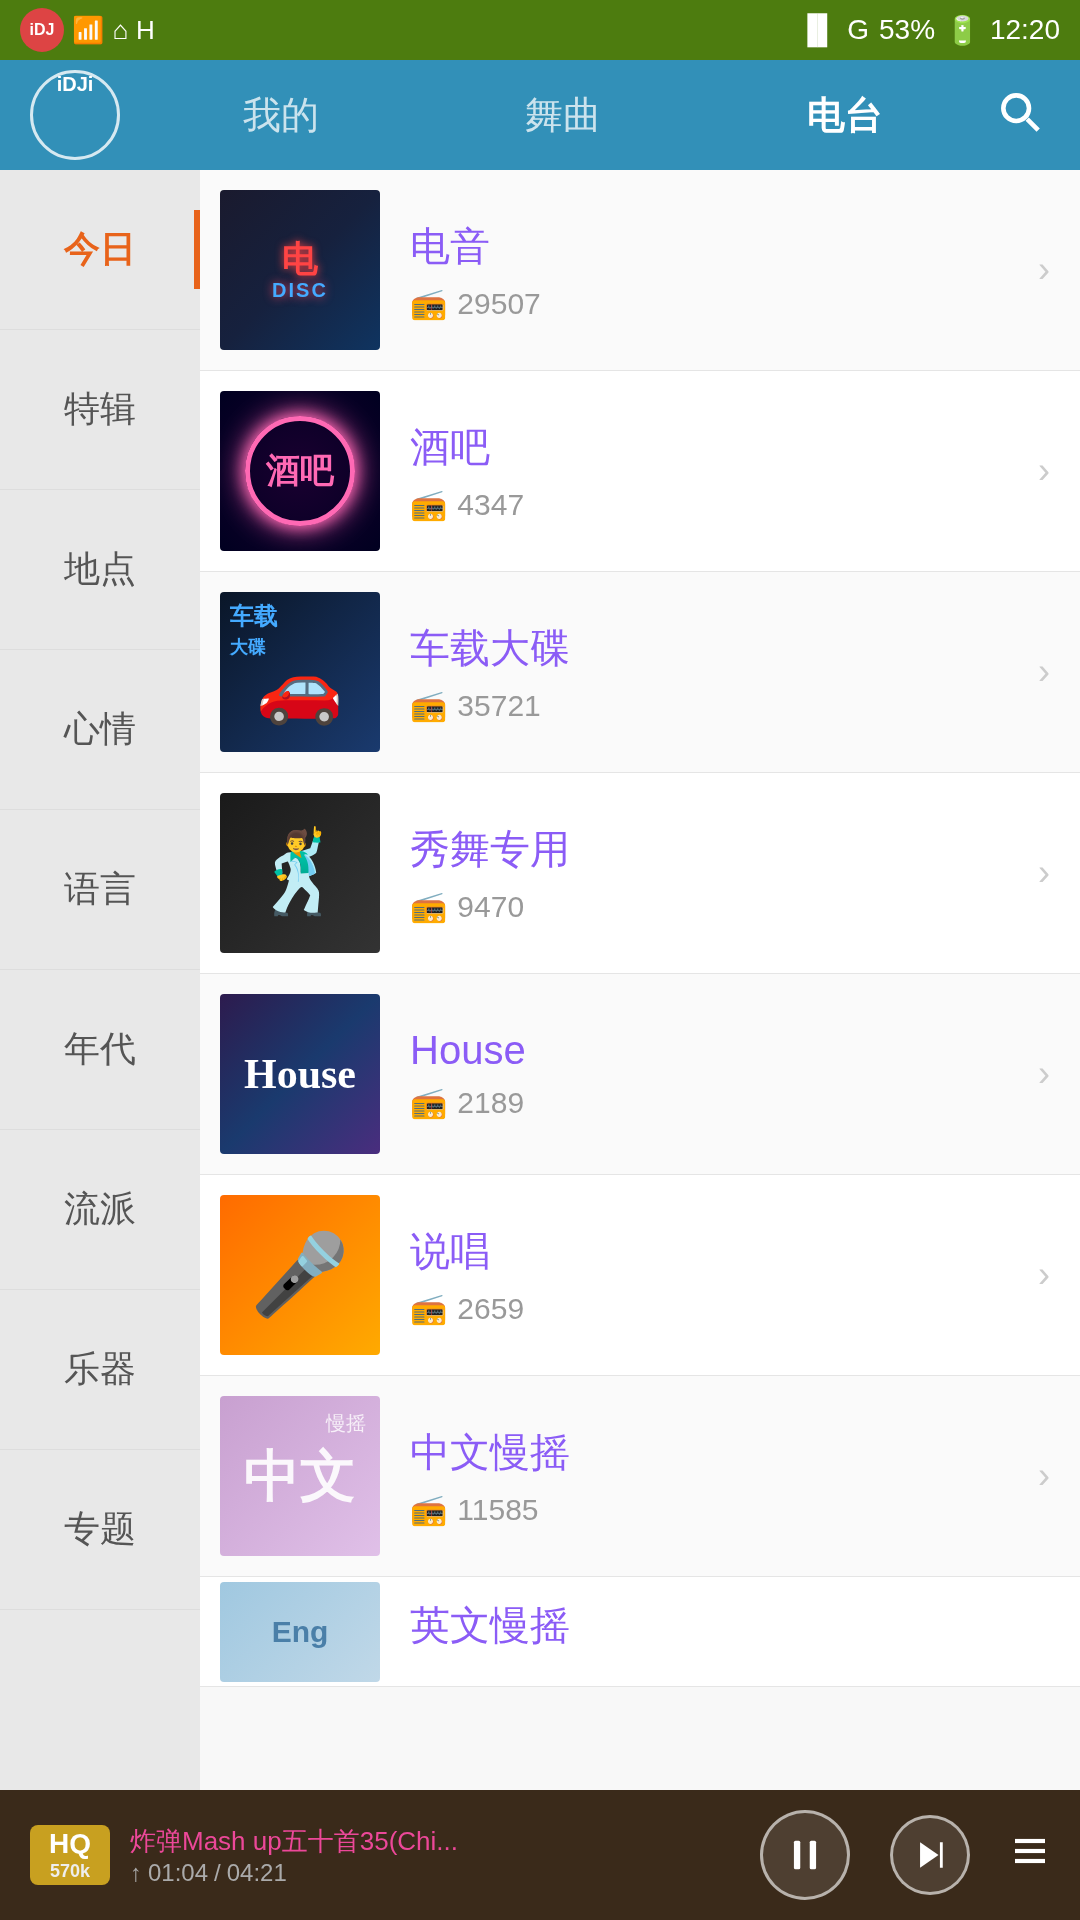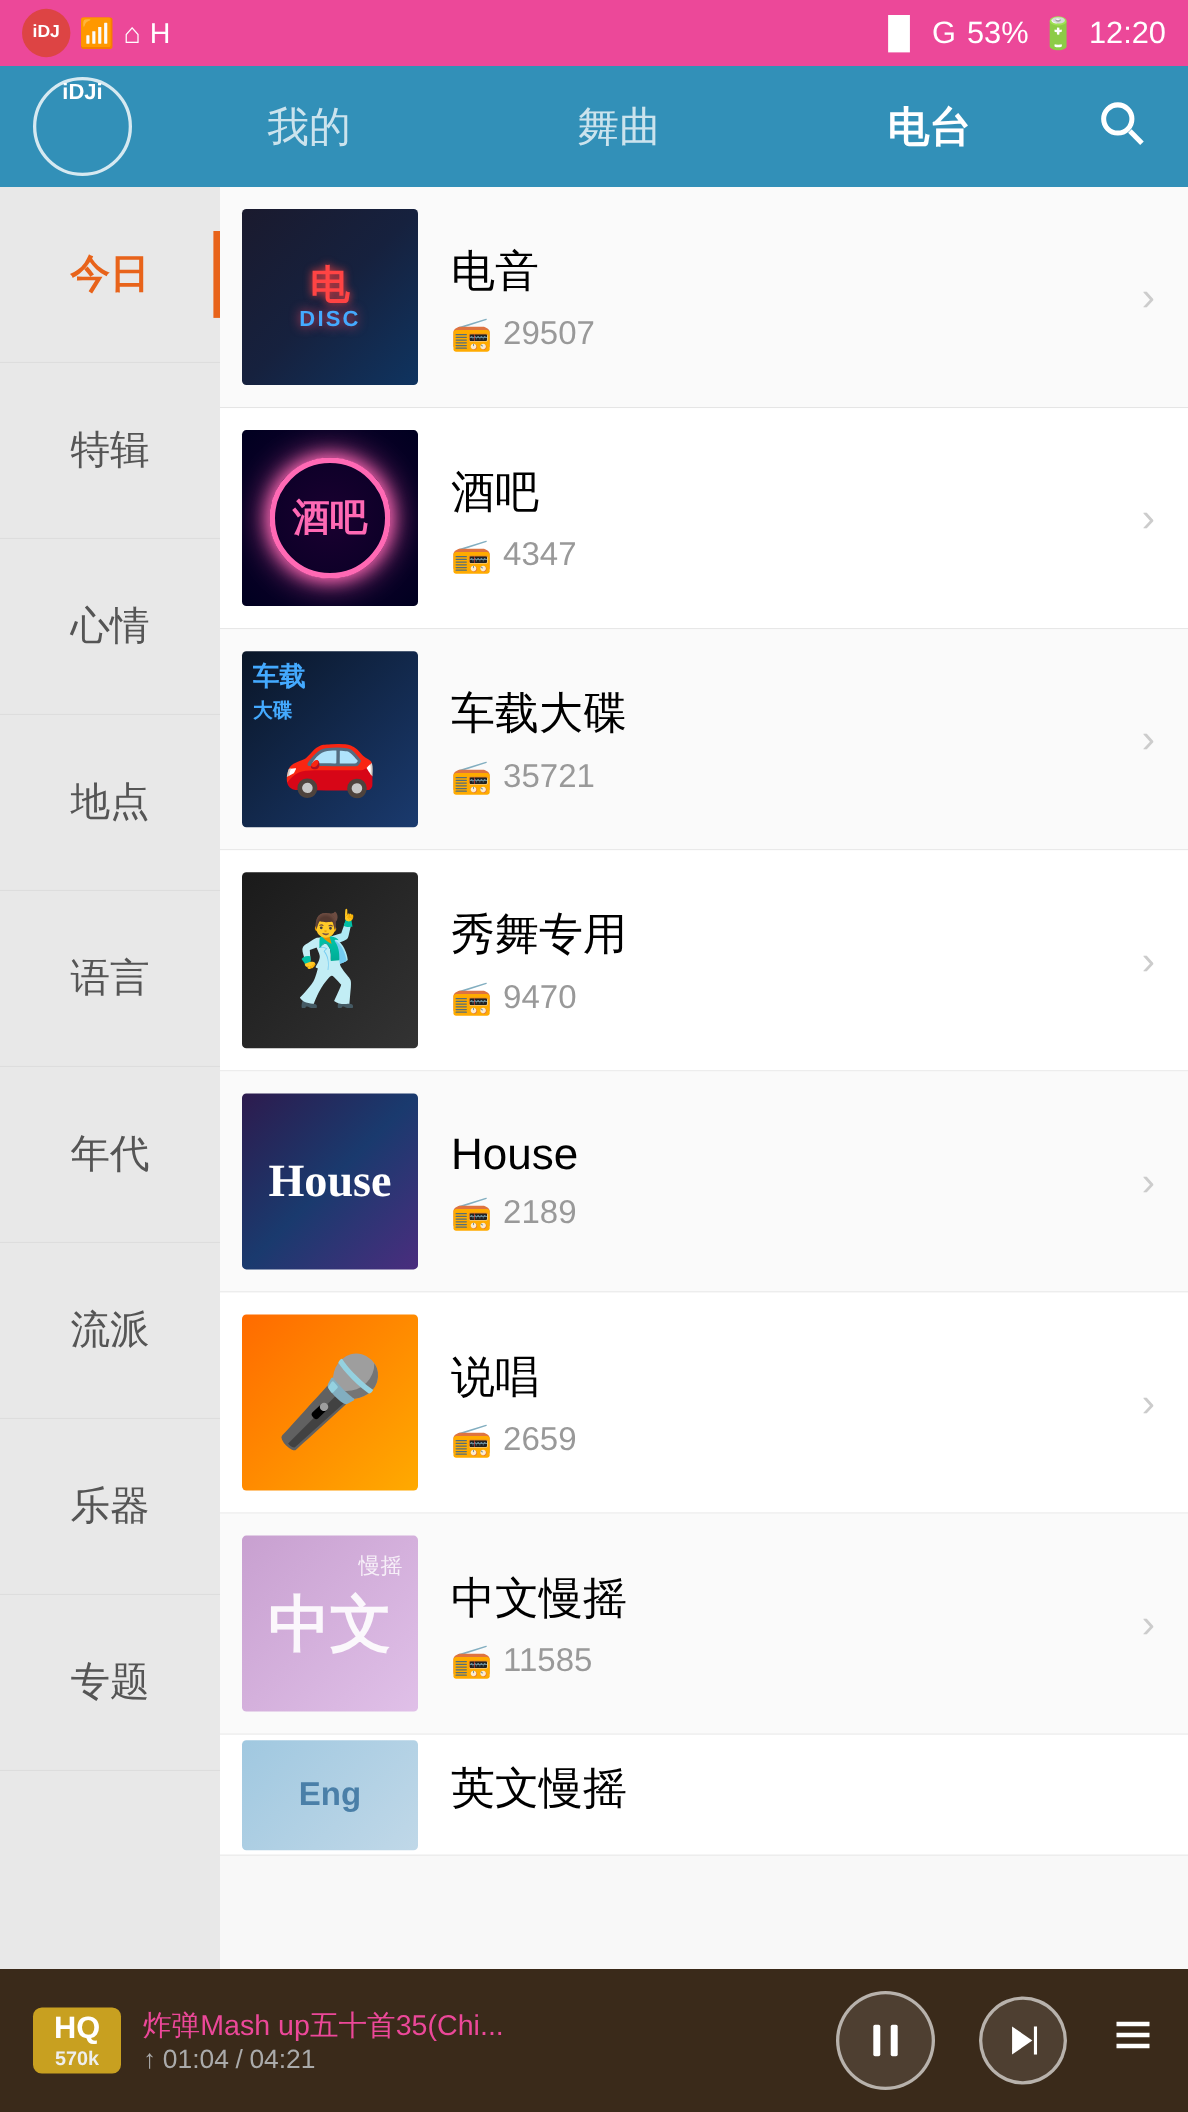--- a/index.html
+++ b/index.html
@@ -9,21 +9,21 @@
       min-height: 1920px;
       font-family: "PingFang SC", "Hiragino Sans GB", "Microsoft YaHei", sans-serif;
       background: #e8e8e8;
       overflow-x: hidden;
     }
 
     
     .status-bar {
       width: 100%;
       height: 60px;
-      background: #ec4899;
+      background: #4d7c0f;
       display: flex;
       align-items: center;
       justify-content: space-between;
       padding: 0 20px;
       color: white;
       font-size: 26px;
     }
     .status-left { display: flex; align-items: center; gap: 8px; }
     .status-right { display: flex; align-items: center; gap: 10px; font-weight: 500; font-size: 28px; }
     .dj-badge {
@@ -138,21 +138,21 @@
       margin-right: 30px;
       border-radius: 4px;
       overflow: hidden;
       position: relative;
     }
     .radio-info {
       flex: 1;
     }
     .radio-name {
       font-size: 40px;
-      color: #000000;
+      color: #8b5cf6;
       font-weight: 500;
       margin-bottom: 12px;
     }
     .radio-listeners {
       display: flex;
       align-items: center;
       gap: 10px;
       color: #999;
       font-size: 30px;
     }
@@ -348,24 +348,24 @@
 <div class="main-content">
 
   <div class="sidebar">
     <div class="sidebar-item active">
       <span>今日</span>
     </div>
     <div class="sidebar-item">
       <span>特辑</span>
     </div>
     <div class="sidebar-item">
+      <span>地点</span>
+    </div>
+    <div class="sidebar-item">
       <span>心情</span>
-    </div>
-    <div class="sidebar-item">
-      <span>地点</span>
     </div>
     <div class="sidebar-item">
       <span>语言</span>
     </div>
     <div class="sidebar-item">
       <span>年代</span>
     </div>
     <div class="sidebar-item">
       <span>流派</span>
     </div>

